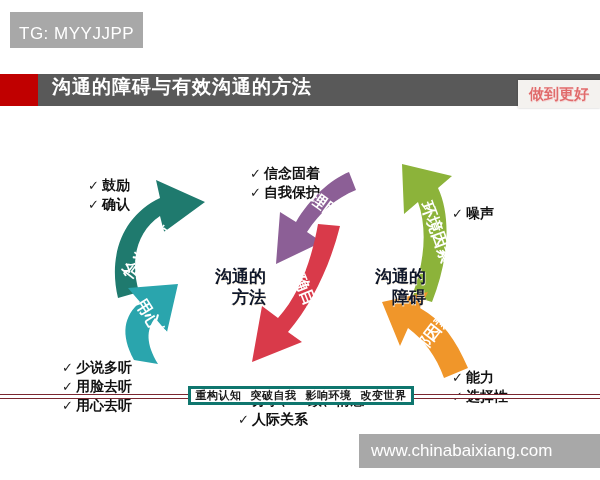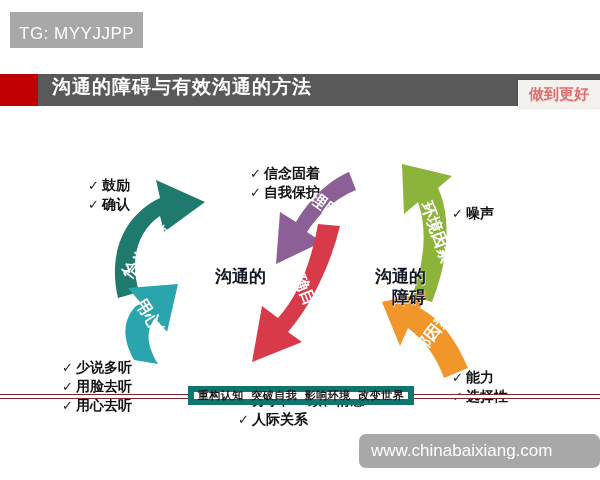--- a/index.html
+++ b/index.html
@@ -152,21 +152,21 @@
     border-top: 1px solid #7b2630;
     border-bottom: 1px solid #7b2630;
     background: #ffffff;
   }
   #footer-box {
     position: absolute;
     left: 188px;
     top: 326px;
     width: 226px;
     height: 19px;
-    border: 6px solid #0f766e;
+    border: 3px solid #0f766e;
     background: #ffffff;
     display: flex;
     align-items: center;
     justify-content: space-around;
     box-sizing: border-box;
   }
   .footer-word {
     font-size: 11px;
     font-weight: bold;
     color: #1a1a1a;
@@ -182,21 +182,20 @@
     width: 241px;
     height: 34px;
     background: #a8a8a8;
     color: #ffffff;
     font-size: 17px;
     display: flex;
     align-items: center;
     padding-left: 12px;
     box-sizing: border-box;
     font-family: "Liberation Sans", sans-serif;
-    border-radius: 7px;
   }
 
   
   .arrow-label {
     font-family: "DejaVu Sans", sans-serif;
     font-size: 16px;
     font-weight: bold;
     fill: #ffffff;
   }
 </style>
@@ -293,20 +292,21 @@
                  L 408 222
                  C 424 234, 436 250, 444 272
                  Z" fill="#f0962a"></path>
         <text class="arrow-label" transform="translate(432,236) rotate(-52)" text-anchor="middle">内部因素</text>
       </g>
 
     </svg>
 
     <div class="center-cap" id="cap-left">
       <div>沟通的</div>
+      <div>方法</div>
     </div>
     <div class="center-cap" id="cap-right">
       <div>沟通的</div>
       <div>障碍</div>
     </div>
 
     <div class="bullets" id="bul-tl">
       <span class="row"><span class="chk">✓</span><span>鼓励</span></span>
       <span class="row"><span class="chk">✓</span><span>确认</span></span>
     </div>

